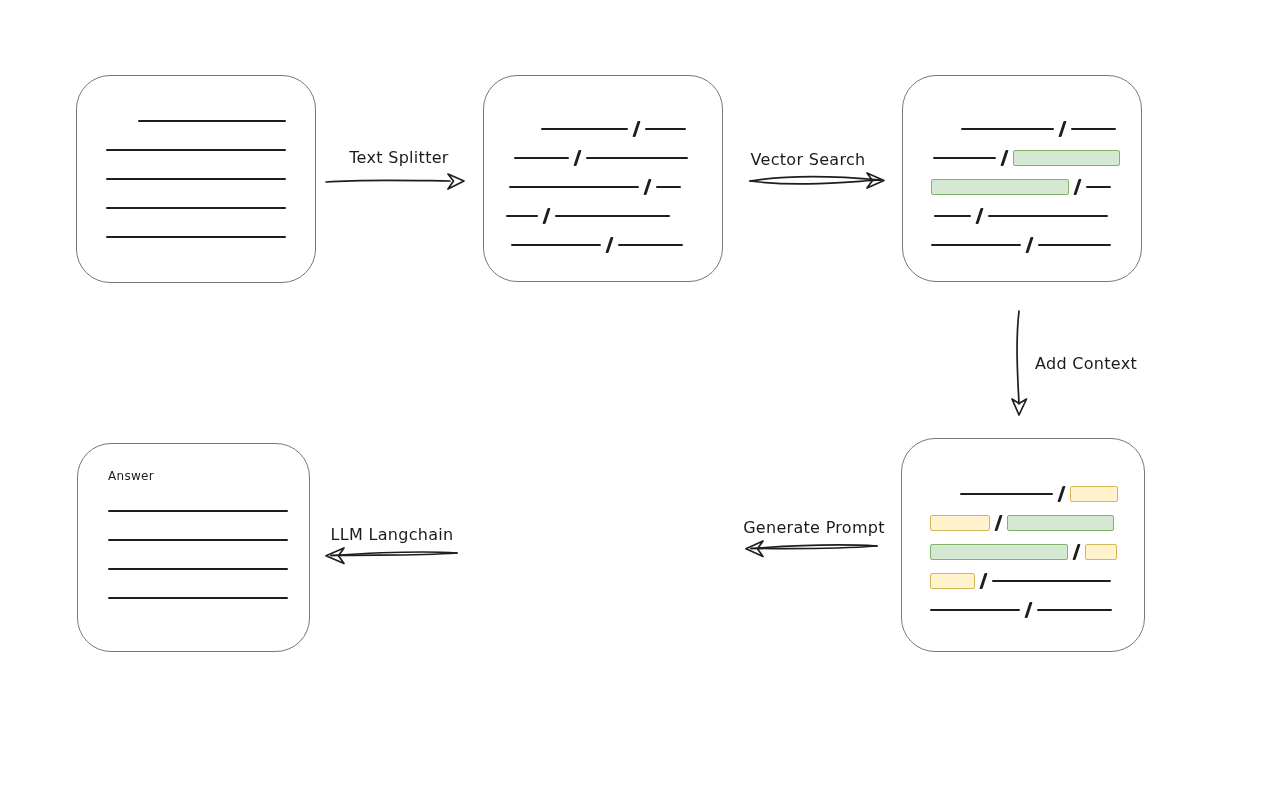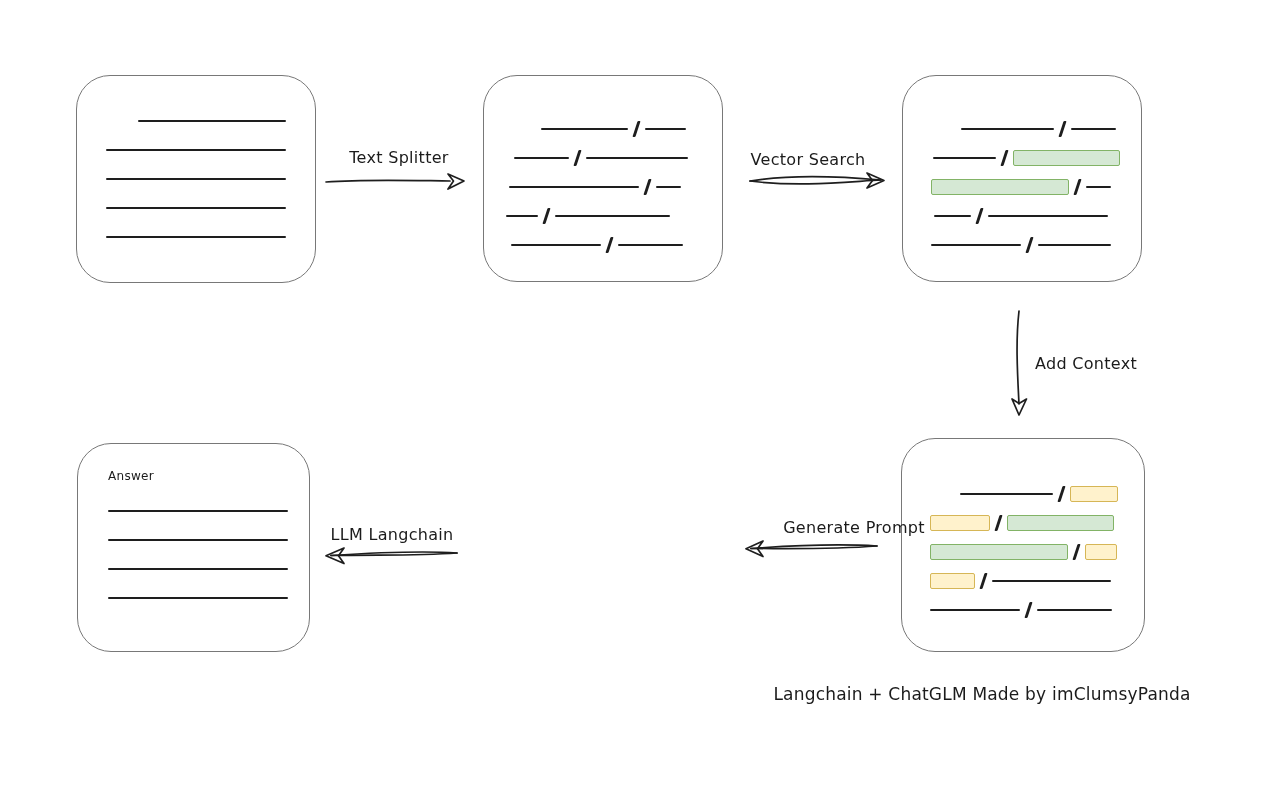--- a/index.html
+++ b/index.html
@@ -195,18 +195,17 @@
         </div>
         <div class="row">
           <span class="seg-line" style="width: 180px;"></span>
         </div>
       </div>
   </div>
 
   <div class="label centered" style="left:399px;top:148px;">Text Splitter</div>
   <div class="label centered" style="left:808px;top:150px;text-align:center;">Vector Search</div>
   <div class="label" style="left:1035px;top:354px;">Add Context</div>
-  <div class="label centered" style="left:854px;top:518px;">Generate Prompt</div>
+  <div class="label centered" style="left:814px;top:518px;">Generate Prompt</div>
   <div class="label centered" style="left:392px;top:525px;">LLM Langchain</div>
 
-  <div class="caption" style="left:982px;top:684px;">Langchain + ChatGLM Made by imClumsyPanda</div>
 
 </div>
 
 </body></html>

